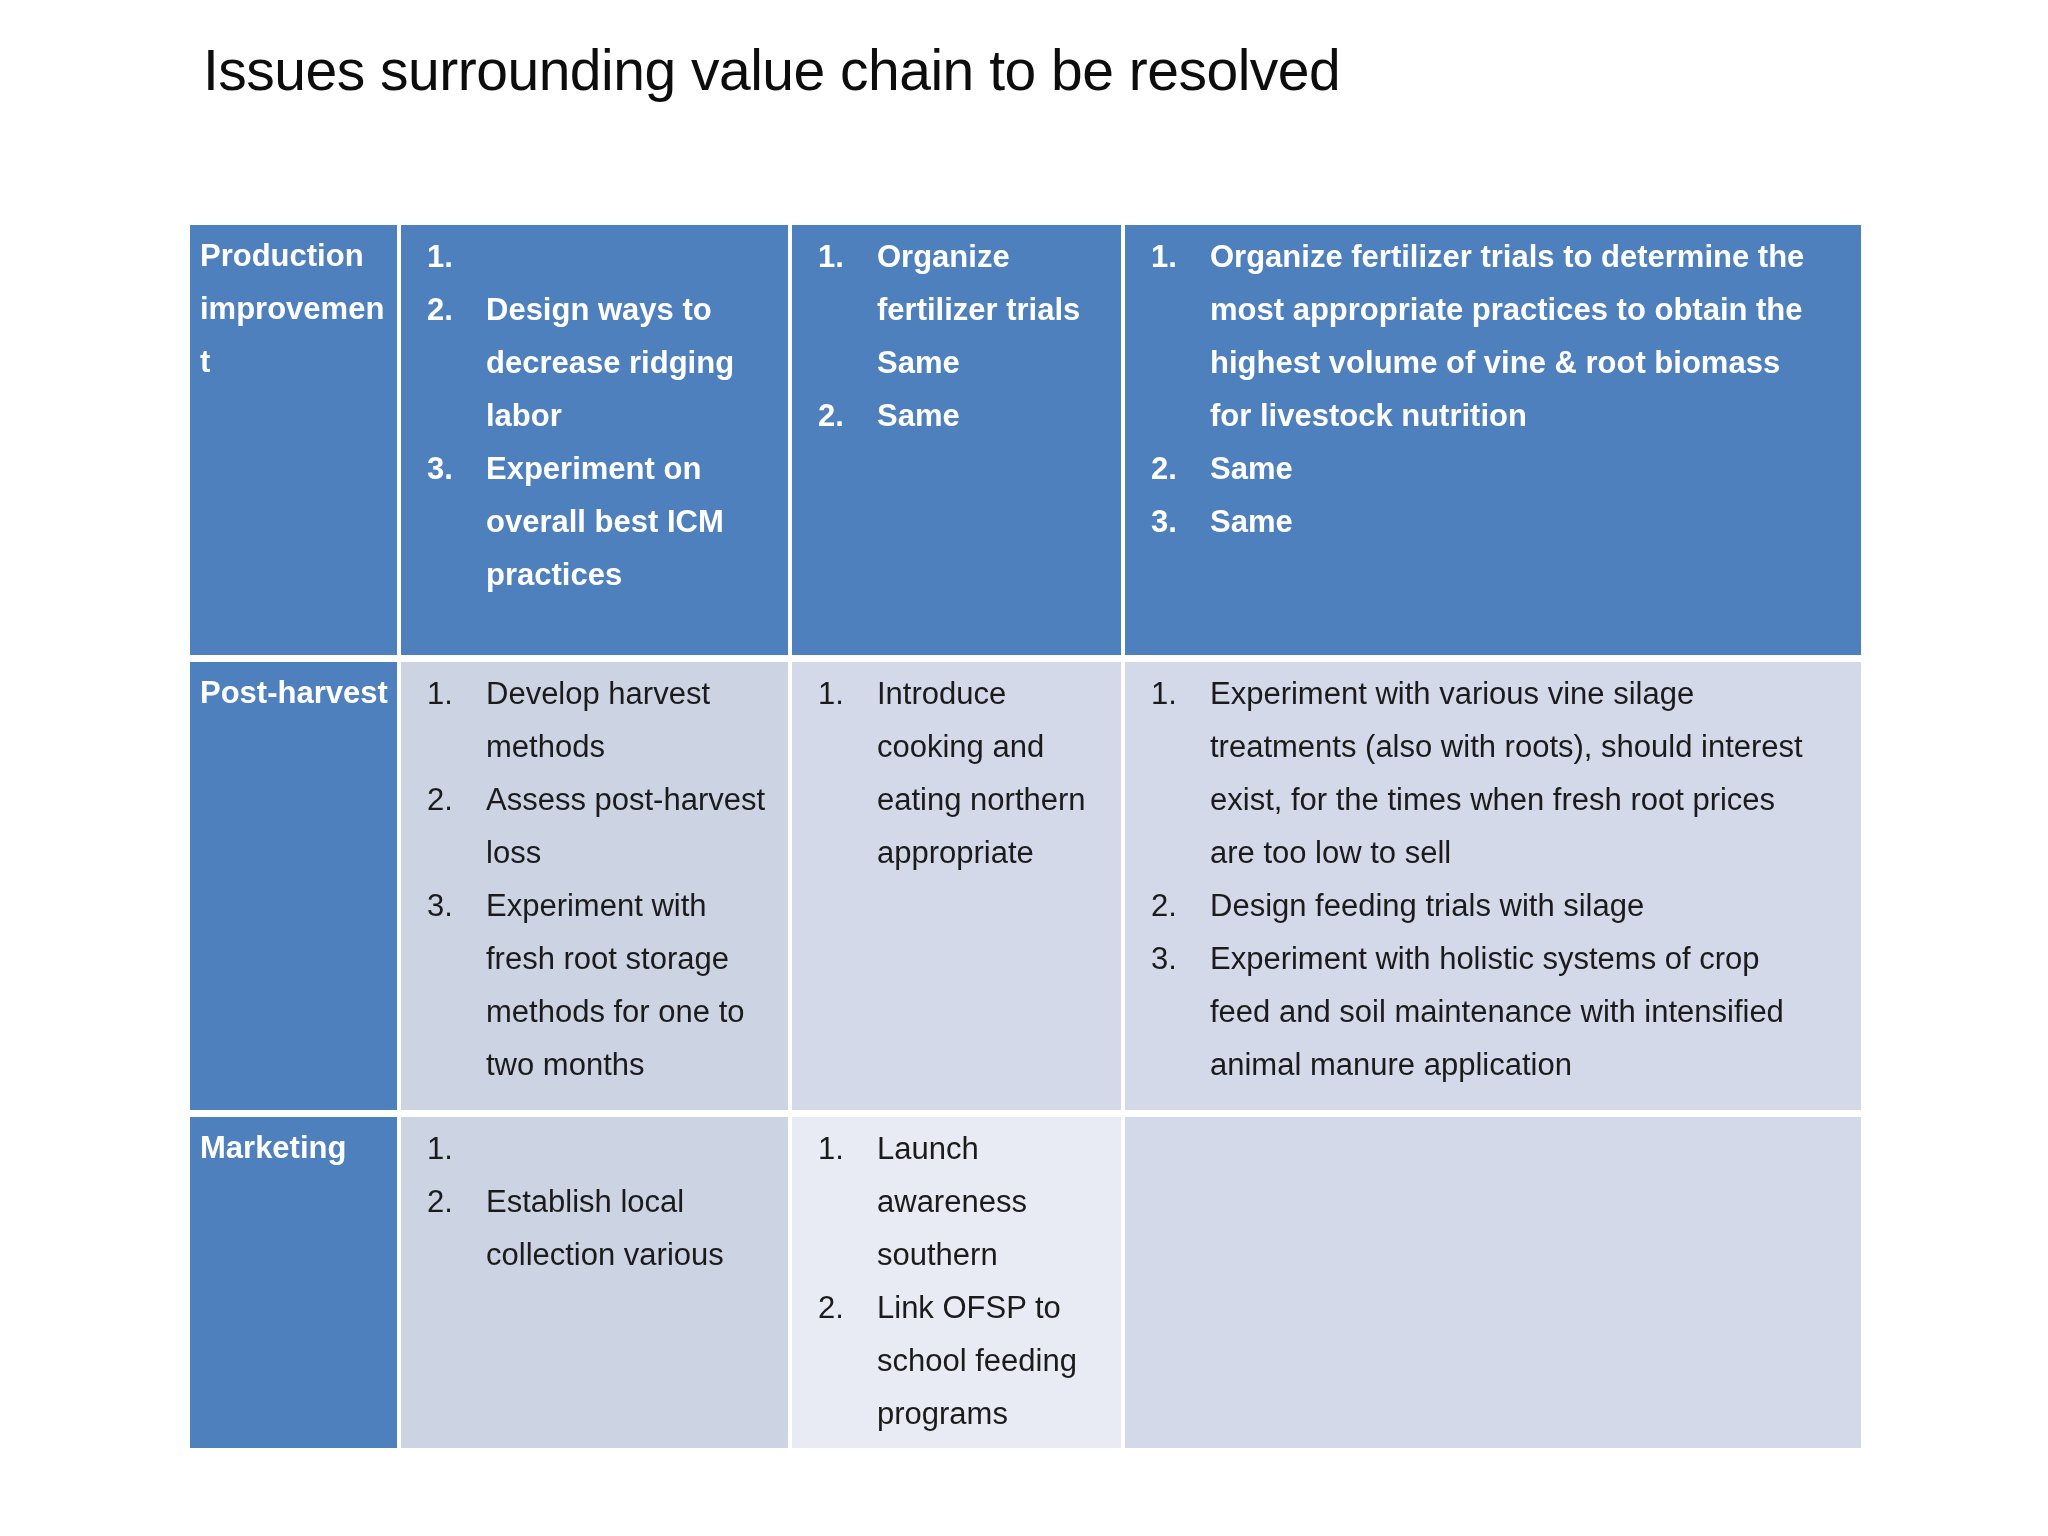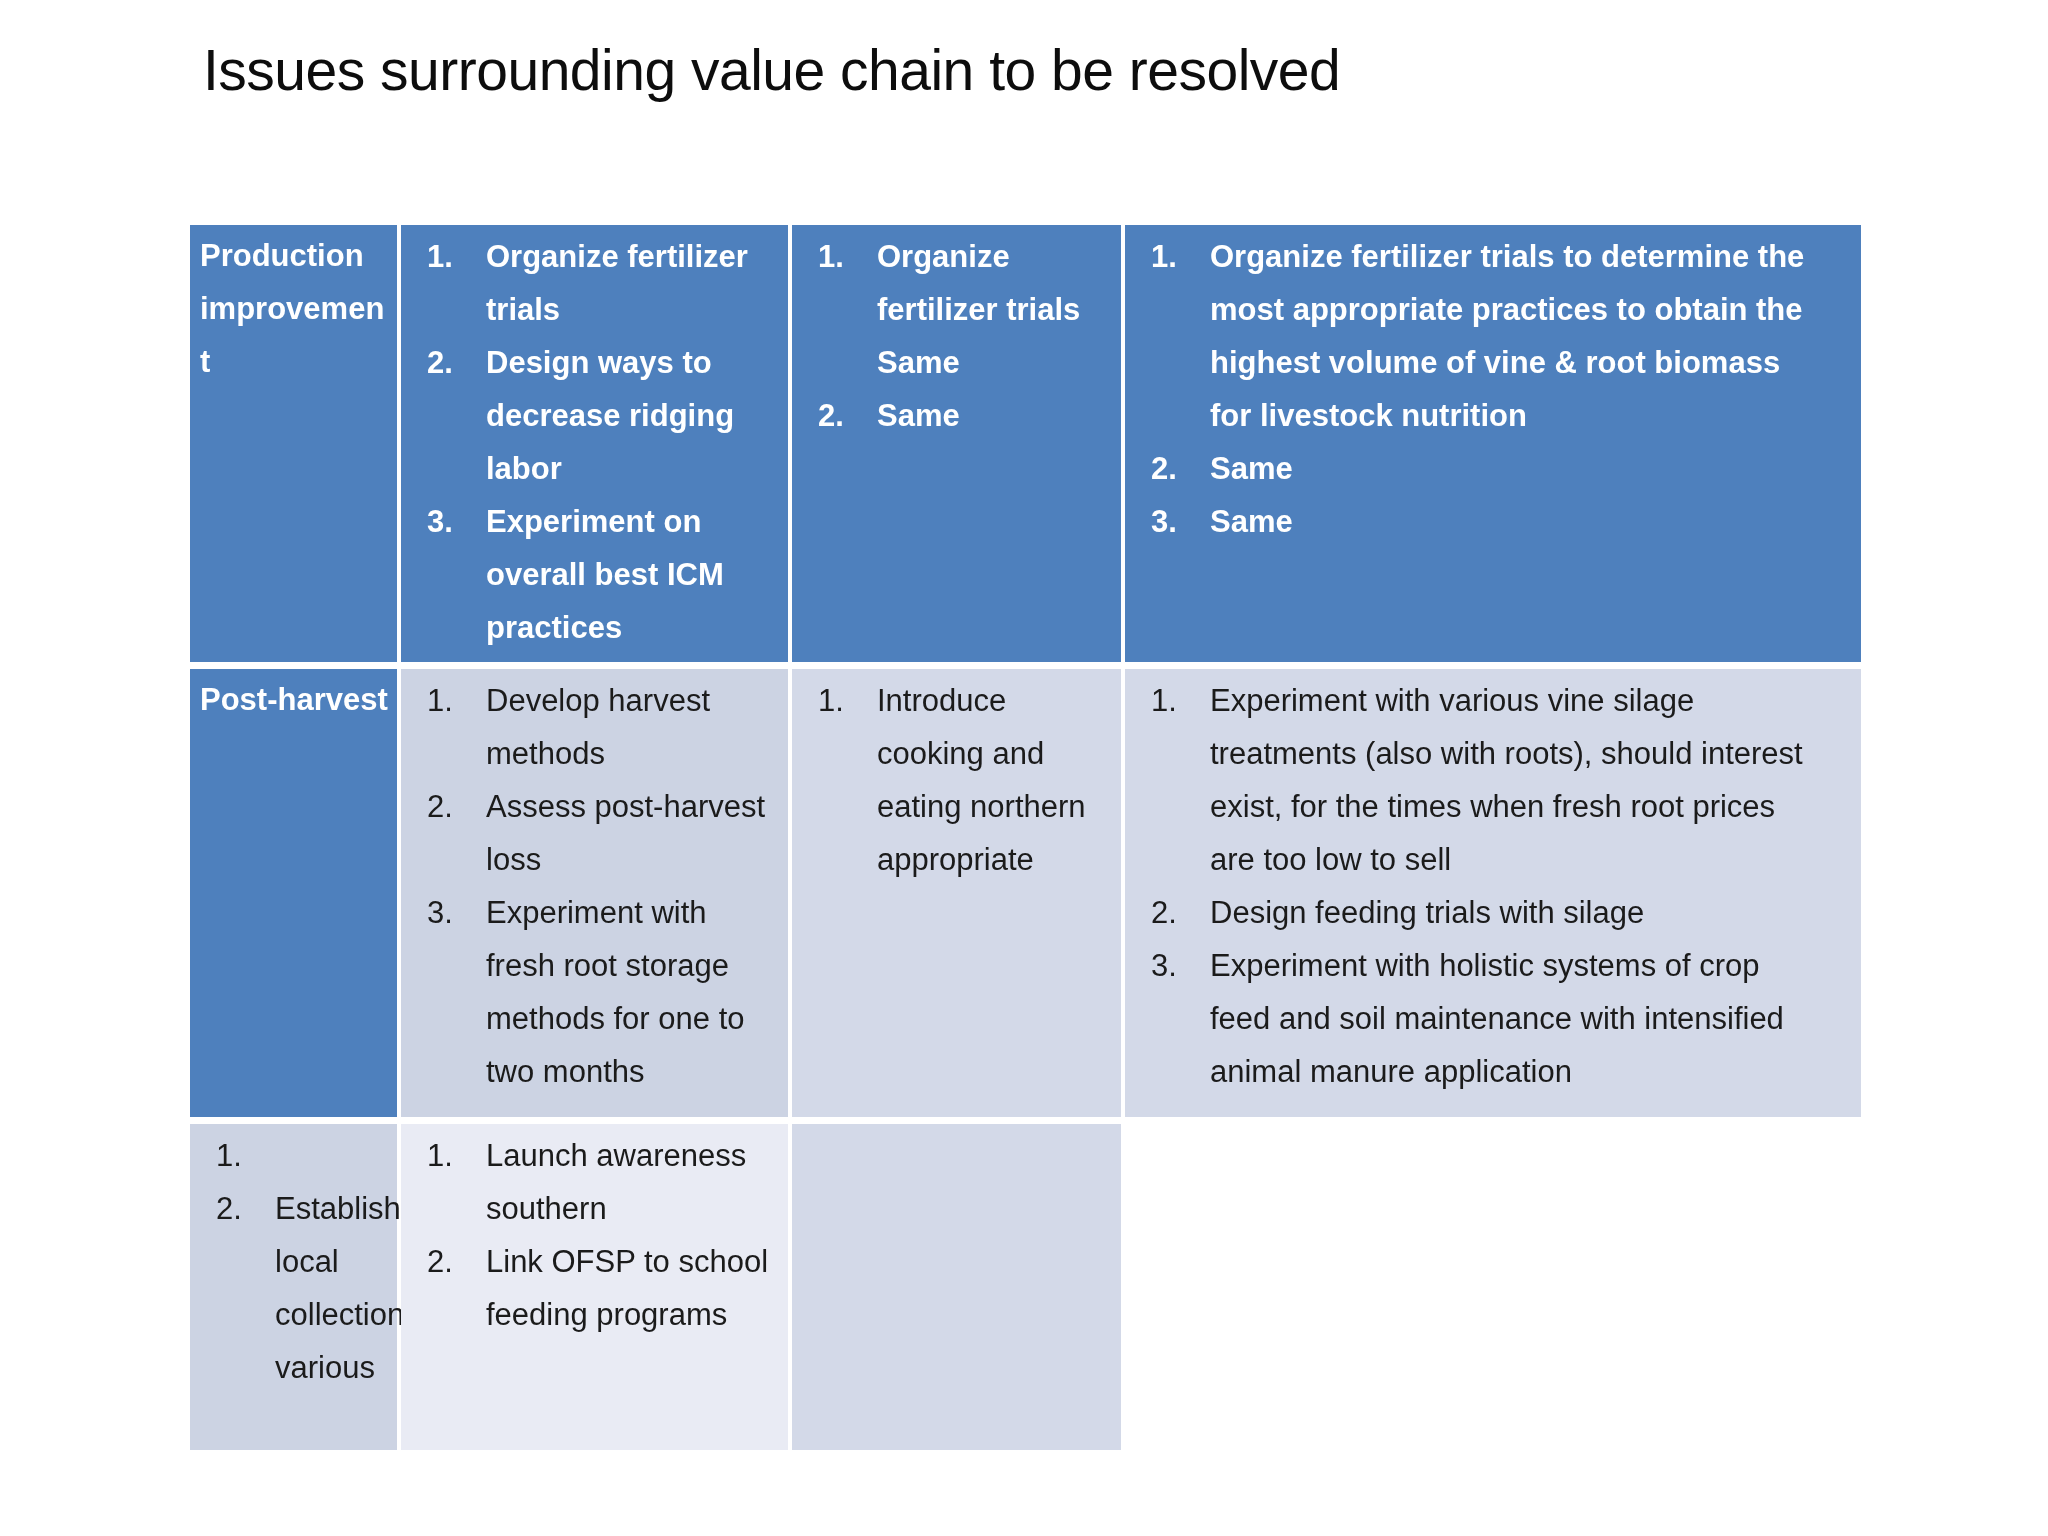--- a/index.html
+++ b/index.html
@@ -47,21 +47,20 @@
 
   <div class="title">Issues surrounding value chain to be resolved</div>
 
   <div class="tbl">
 
     <div class="cell head">Production improvement</div>
 
     <div class="cell r1">
       <div class="li">
         <span class="num">1.</span>
-        <span class="txt">Organize fertilizer trials</span>
       </div>
       <div class="li">
         <span class="num">2.</span>
         <span class="txt">Design ways to decrease ridging labor</span>
       </div>
       <div class="li">
         <span class="num">3.</span>
         <span class="txt">Experiment on overall best ICM practices</span>
       </div>
     </div>
@@ -124,20 +123,21 @@
       <div class="li">
         <span class="num">2.</span>
         <span class="txt">Design feeding trials with silage</span>
       </div>
       <div class="li">
         <span class="num">3.</span>
         <span class="txt">Experiment with holistic systems of crop feed and soil maintenance with intensified animal manure application</span>
       </div>
     </div>
 
+    <div class="cell head">Marketing</div>
 
     <div class="cell banda">
       <div class="li">
         <span class="num">1.</span>
       </div>
       <div class="li">
         <span class="num">2.</span>
         <span class="txt">Establish local collection various</span>
       </div>
     </div>

